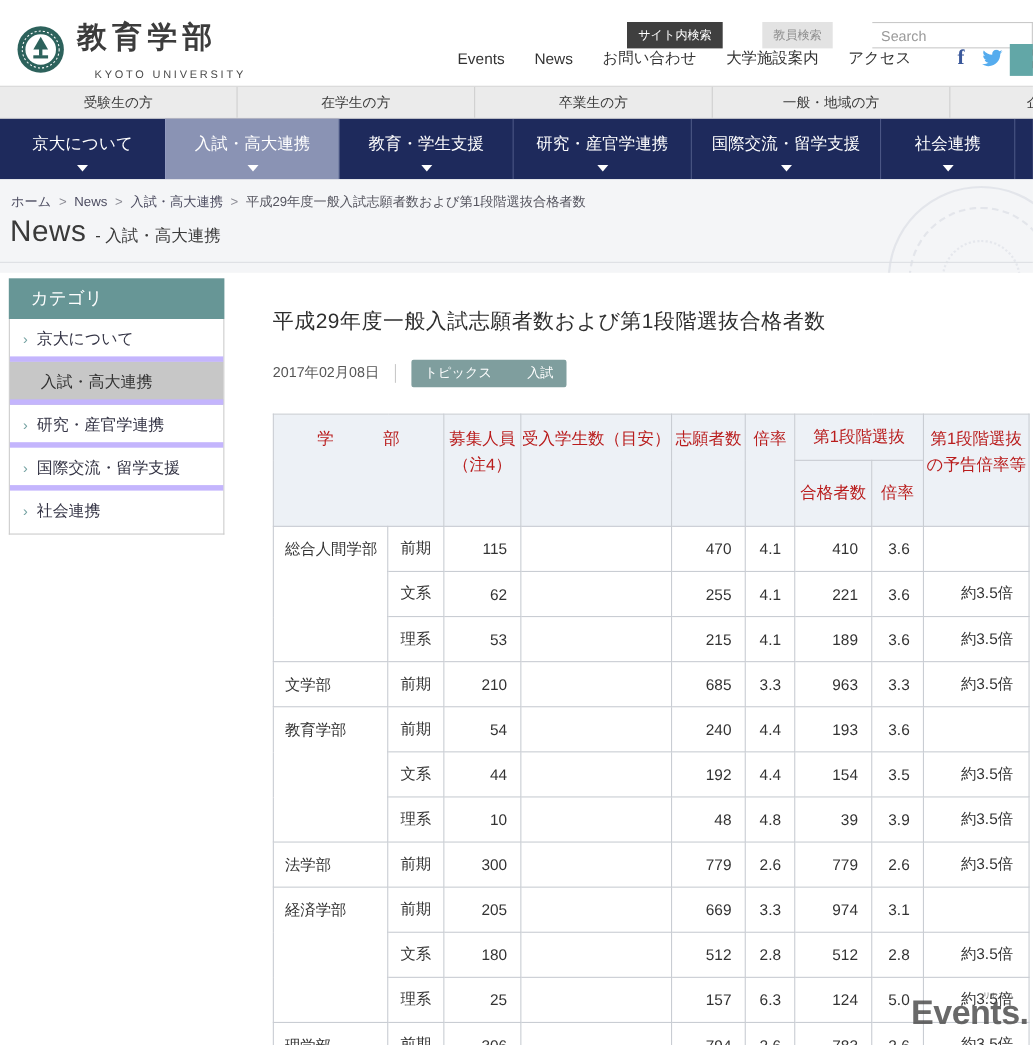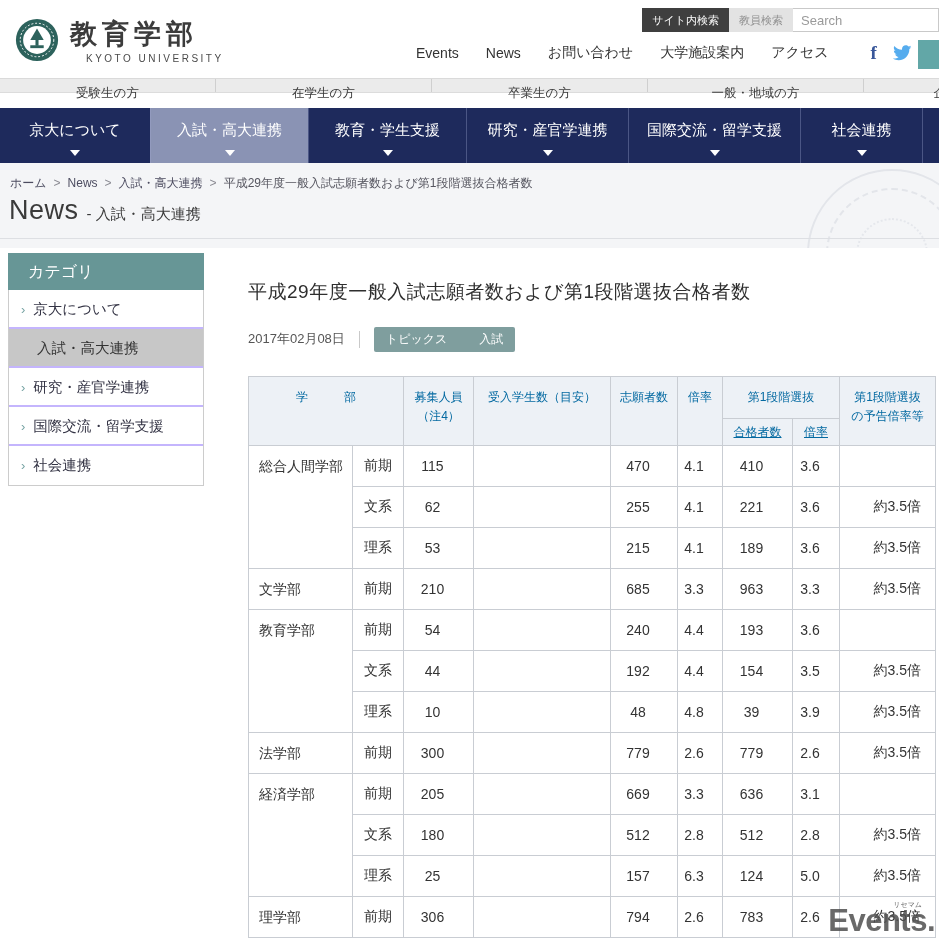--- a/index.html
+++ b/index.html
@@ -5,42 +5,42 @@
   * { margin:0; padding:0; box-sizing:border-box; }
   html,body { width:939px; height:950px; overflow:hidden; background:#fff;
     font-family:"Liberation Sans","DejaVu Sans",sans-serif; color:#333; }
 
   
   #top-header { position:absolute; top:0; left:0; width:939px; height:78px; background:#fff; }
   .logo-wrap { position:absolute; left:14px; top:16px; display:flex; align-items:center; }
   .logo-text { margin-left:10px; }
   .logo-jp { font-size:27px; font-weight:bold; color:#3c3c3c; letter-spacing:5px;
     font-family:"Liberation Serif","DejaVu Serif",serif; }
-  .logo-en { font-size:10px; color:#4a4a4a; letter-spacing:2.5px; margin-top:1px;padding-left:16px; }
-
-  .search-bar { position:absolute; top:8px; right:0; display:flex; align-items:center; height:24px; }
+  .logo-en { font-size:10px; color:#4a4a4a; letter-spacing:2.5px; margin-top:11px;padding-left:16px; }
+
+  .search-bar { position:absolute; top:20px; right:0; display:flex; align-items:center; height:24px;gap:36px; }
   .search-tab { font-size:11px; line-height:24px; padding:0 10px; cursor:pointer; }
   .tab-site { background:#3f3f3f; color:#fff; }
   .tab-fac  { background:#e3e3e3; color:#8f8f8f; }
   .search-input { width:146px; height:24px; border:1px solid #c9c9c9; border-left:none;
     font-size:13px; padding:0 8px; color:#333; outline:none; }
   .search-input::placeholder { color:#9a9a9a; }
 
   .top-links { position:absolute; top:42px; left:416px; display:flex; align-items:center; font-size:14px; color:#333; }
   .top-link { margin-right:27px; cursor:pointer; white-space:nowrap; }
   .sns { display:flex; align-items:center; }
   .sns > * { margin-left:15px; cursor:pointer; }
   .fb-icon { font-family:"Liberation Serif","DejaVu Serif",serif; font-weight:bold; font-size:19px; color:#39579a; }
   .yt-icon { width:24px; height:17px; background:#d6271e; border-radius:4px; position:relative; }
   .yt-icon::after { content:""; position:absolute; left:9px; top:4.5px; border-left:7px solid #fff;
     border-top:4px solid transparent; border-bottom:4px solid transparent; }
   .lang-partial { position:absolute; top:40px; right:0; width:21px; height:29px; background:#62a7a7; cursor:pointer; }
 
   
-  #audience-bar { position:absolute; top:78px; left:0; width:939px; height:15px; background:#ebebeb;
+  #audience-bar { position:absolute; top:78px; left:0; width:939px; height:30px; background:#ebebeb;
     border-top:1px solid #dadada; border-bottom:1px solid #dcdcdc; display:flex; }
   .aud-tab { width:216px; text-align:center; font-size:12.5px; color:#3a3a3a; line-height:28px;
     border-right:1px solid #cfcfcf; cursor:pointer; }
   .aud-partial { position:relative; flex:1; line-height:28px; font-size:12.5px; color:#3a3a3a; cursor:pointer; }
   .aud-partial span { position:absolute; right:-7px; }
 
   
   #main-nav { position:absolute; top:108px; left:0; width:939px; height:55px; background:#1e2a5c; display:flex; }
   .nav-item { position:relative; height:55px; color:#fff; font-size:15px; text-align:center;
     padding-top:13px; cursor:pointer; border-left:1px solid rgba(160,170,210,0.35); white-space:nowrap; }
@@ -65,47 +65,47 @@
   .page-title-row { position:absolute; left:9px; top:32px; display:flex; align-items:baseline; }
   .page-title { font-size:27px; color:#3a3a3a; letter-spacing:.5px; }
   .page-subtitle { font-size:15px; color:#3a3a3a; margin-left:8px; }
   .band-rule { position:absolute; left:0; right:0; bottom:9px; height:1px; background:#dddfe3; }
 
   
   #sidebar { position:absolute; left:8px; top:253px; width:196px; }
   .side-head { height:37px; background:#679696; color:#fff; font-size:16px; line-height:37px; padding-left:20px; }
   .side-list { border:1px solid #cccccc; border-top:none; background:#fff; }
   .side-item { height:39px; line-height:38px; font-size:14.5px; color:#333344; padding-left:12px;
-    border-bottom:2px solid #c4b5fd; cursor:pointer; white-space:nowrap; }
+    border-bottom:5px solid #c4b5fd; cursor:pointer; white-space:nowrap; }
   .side-item:last-child { border-bottom:none; }
   .side-item .arr { color:#76a3a3; margin-right:8px; font-size:13px; }
   .side-item.active { background:#c7c7c7; color:#333; padding-left:28px; }
 
   
   #main-col { position:absolute; left:245px; top:248px; width:694px; }
   .article-title { margin-top:31px; margin-left:3px; font-size:19px; font-weight:normal; color:#2e2e2e; letter-spacing:.5px; }
   .meta-row { margin-top:22px; margin-left:3px; display:flex; align-items:center; height:24px; }
   .meta-date { font-size:13px; color:#555; }
   .meta-div { width:1px; height:17px; background:#c9c9c9; margin:0 14px; }
   .tag-badge { background:#7f9e9e; color:#fff; font-size:12px; padding:4px 12px; border-radius:2px;
     display:flex; cursor:pointer;gap:18px; }
   .tag-badge span + span { margin-left:14px; }
 
   
   table.adm { border-collapse:collapse; table-layout:fixed; width:687px; margin-top:25px; margin-left:3px; }
   table.adm th, table.adm td { border:1px solid #c9cdd3; font-weight:normal; }
-  table.adm thead th { background:#edf1f6; font-size:12px; color:#0369a1; 
+  table.adm thead th { background:#edf1f6; font-size:15px; color:#b91c1c; 
     vertical-align:top; padding-top:11px; line-height:1.55; }
   table.adm thead tr.h1 th { height:42px; }
-  table.adm thead tr.h2 th { height:27px; padding-top:0; vertical-align:middle;text-decoration:underline; }
+  table.adm thead tr.h2 th { height:60px; padding-top:0; vertical-align:middle; }
   th.mid { vertical-align:middle !important; padding-top:0 !important; }
   table.adm td { height:41px; font-size:14px; color:#333; background:#fff; }
   td.fac { background:#e9eef4; text-align:left; vertical-align:top; padding:12px 6px 0 10px; font-size:14px; }
   td.per { background:#f4f4f5; text-align:center; }
-  td.num { text-align:center; padding-right:12px;margin-top:22px; }
+  td.num { text-align:right; padding-right:12px;margin-top:22px; }
   td.ann { text-align:right; padding-right:14px; }
 
   
   .resemom { position:absolute; top:903px; right:4px; z-index:60; font-size:31px; font-weight:bold;
     color:#4f4f4f; opacity:.85; letter-spacing:-.5px; font-family:"Liberation Sans","DejaVu Sans",sans-serif; }
   .resemom .ruby { position:absolute; top:-3px; right:13px; font-size:7px; font-weight:normal; letter-spacing:0; color:#4f4f4f; }
 </style>
 </head>
 <body>
 
@@ -349,21 +349,21 @@
         <td class="num">2.6</td>
         <td class="ann">約3.5倍</td>
       </tr>
       <tr>
         <td class="fac" rowspan="3">経済学部</td>
         <td class="per">前期</td>
         <td class="num">205</td>
         <td></td>
         <td class="num">669</td>
         <td class="num">3.3</td>
-        <td class="num">636</td>
+        <td class="num">974</td>
         <td class="num">3.1</td>
         <td class="ann"></td>
       </tr>
       <tr>
         <td class="per">文系</td>
         <td class="num">180</td>
         <td></td>
         <td class="num">512</td>
         <td class="num">2.8</td>
         <td class="num">512</td>

